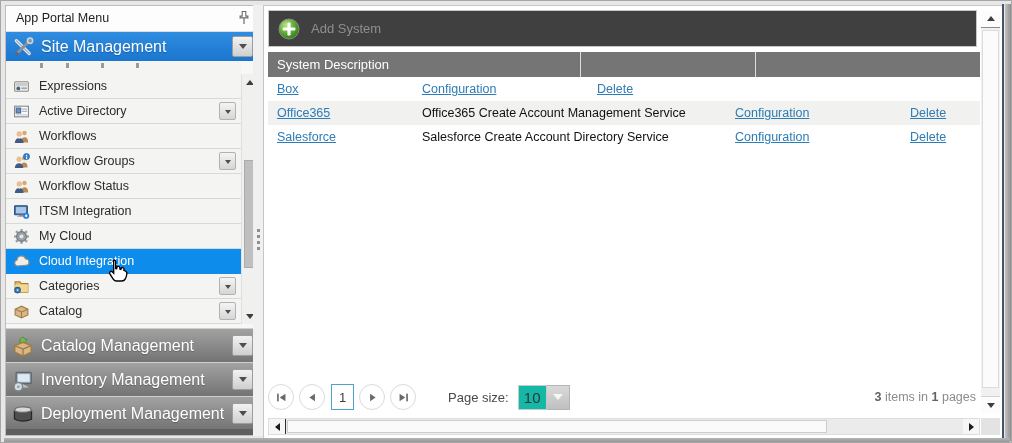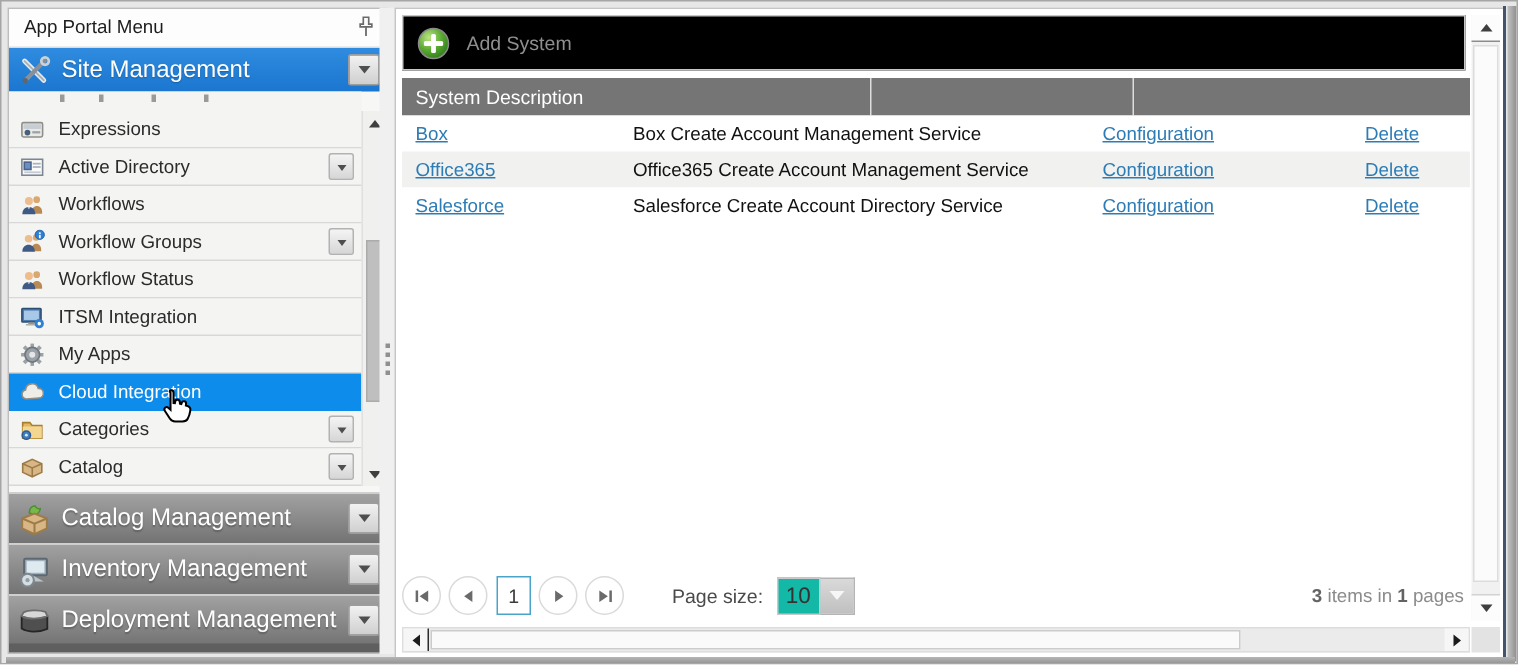--- a/index.html
+++ b/index.html
@@ -46,21 +46,21 @@
   .tri-dn-s{width:0;height:0;border:4px solid transparent;border-top:5px solid #3f3f3f;margin-top:4px;}
   .sb-thumb{position:absolute;left:2px;width:12px;top:86px;height:106px;background:#bfbfbf;border:1px solid #ababab;}
 
   
   .splitter{position:absolute;left:252px;top:4px;width:10px;height:431px;background:#f0f0f0;}
   .splitter .dots{position:absolute;left:4px;top:224px;width:3px;height:3px;background:#8f8f8f;box-shadow:0 6px 0 #8f8f8f,0 12px 0 #8f8f8f,0 18px 0 #8f8f8f;}
 
   
   .main{position:absolute;left:262px;top:4px;width:740px;height:434px;background:#ffffff;border:1px solid #c6c6c6;box-sizing:border-box;}
 
-  .toolbar{position:absolute;left:4px;top:4px;width:709px;height:37px;background:#000000;border:1px solid #c8c7c5;box-sizing:border-box;display:flex;align-items:center;}
+  .toolbar{position:absolute;left:4px;top:4px;width:709px;height:37px;background:#404040;border:1px solid #c8c7c5;box-sizing:border-box;display:flex;align-items:center;}
   .add-btn{display:flex;align-items:center;height:100%;padding:0 12px 0 9px;cursor:default;}
   .add-btn .plus{width:22px;height:22px;margin-right:11px;}
   .add-btn .add-label{font-size:13px;color:#8f8f8f;}
 
   .thead{position:absolute;left:4px;top:46px;width:712px;height:25px;background:#757575;display:flex;}
   .th{box-sizing:border-box;padding-left:9px;line-height:25px;font-size:13px;color:#ffffff;border-right:1px solid #dedede;overflow:hidden;white-space:nowrap;}
   .th:last-child{border-right:none;}
   .c1{width:145px;} .c2{width:313px;} .c3{width:175px;} .c4{width:79px;}
 
   .trow{position:absolute;left:4px;width:712px;height:24px;display:flex;background:#ffffff;}
@@ -228,21 +228,21 @@
                 <rect x="12.4" y="6.9" width="2.6" height="2.2"></rect>
                 <rect x="2.5" y="2.5" width="2.4" height="2.4" transform="rotate(45 3.7 3.7)"></rect>
                 <rect x="11.1" y="2.5" width="2.4" height="2.4" transform="rotate(45 12.3 3.7)"></rect>
                 <rect x="2.5" y="11.1" width="2.4" height="2.4" transform="rotate(45 3.7 12.3)"></rect>
                 <rect x="11.1" y="11.1" width="2.4" height="2.4" transform="rotate(45 12.3 12.3)"></rect>
               </g>
               <circle cx="8" cy="8" r="4.6" fill="#9aa1a8" stroke="#70767c"></circle>
               <circle cx="8" cy="8" r="1.9" fill="#e4e6e8"></circle>
             </svg>
         </span>
-        <span class="sb-label">My Apps</span>
+        <span class="sb-label">My Cloud</span>
       </div>
 
       <div class="sb-item selected">
         <span class="sb-icon">
           <svg viewBox="0 0 16 16">
               <path d="M4.2 12.2a2.9 2.9 0 0 1-.4-5.7 4.1 4.1 0 0 1 8-.9 3 3 0 0 1 .4 6z" fill="#efede7" stroke="#8f8d85"></path>
             </svg>
         </span>
         <span class="sb-label">Cloud Integration</span>
       </div>
@@ -362,21 +362,20 @@
     </div>
 
     <div class="thead">
       <div class="th c2">System Description</div>
       <div class="th c3"></div>
       <div class="th c4"></div>
     </div>
 
     <div class="trow r1">
       <div class="td c1"><a class="lnk">Box</a></div>
-      <div class="td c2">Box Create Account Management Service</div>
       <div class="td c3"><a class="lnk">Configuration</a></div>
       <div class="td c4"><a class="lnk">Delete</a></div>
     </div>
 
     <div class="trow r2">
       <div class="td c1"><a class="lnk">Office365</a></div>
       <div class="td c2">Office365 Create Account Management Service</div>
       <div class="td c3"><a class="lnk">Configuration</a></div>
       <div class="td c4"><a class="lnk">Delete</a></div>
     </div>

